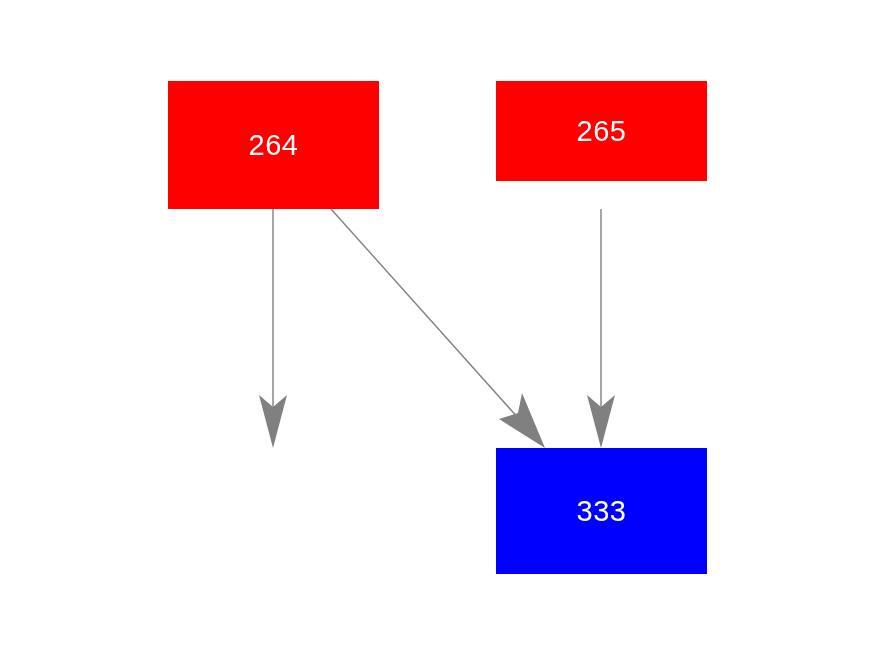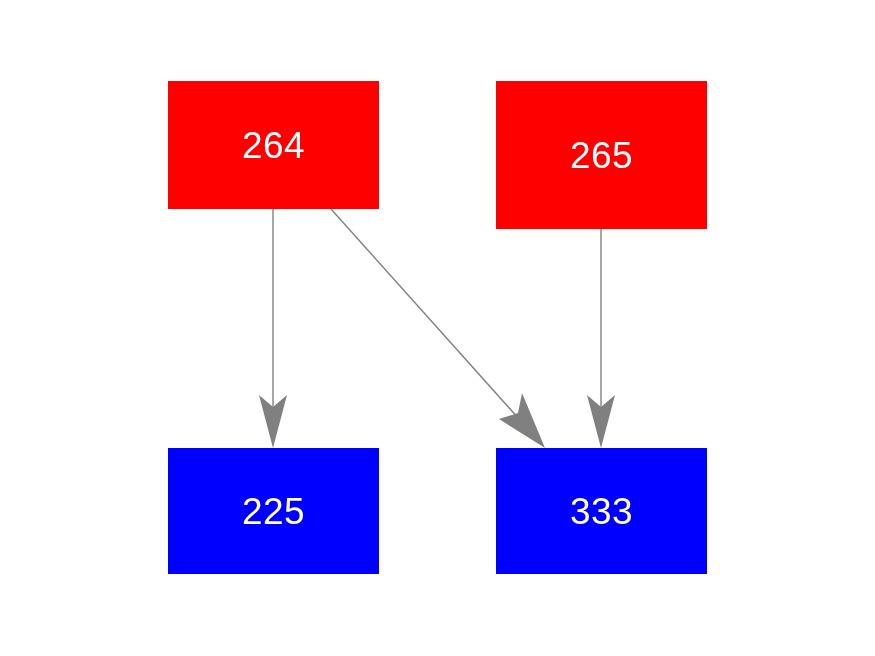--- a/index.html
+++ b/index.html
@@ -30,21 +30,21 @@
   .node {
     position: absolute;
     display: flex;
     align-items: center;
     justify-content: center;
     box-sizing: border-box;
   }
   .node-label {
     color: #ffffff;
     font-family: "Liberation Sans", sans-serif;
-    font-size: 37px;
+    font-size: 29px;
     line-height: 1;
     letter-spacing: 0.5px;
     white-space: nowrap;
     user-select: none;
   }
 </style>
 </head>
 <body>
 
 <div id="canvas">
@@ -64,25 +64,22 @@
     <g>
       <line x1="601" y1="209" x2="601" y2="443" stroke="#808080" stroke-width="1.4"></line>
       <polygon points="601,448 587,395 601,407 615,395" fill="#808080"></polygon>
     </g>
   </svg>
 
   <div class="node" style="left:168px; top:81px; width:211px; height:128px; background:#ff0000;">
     <span class="node-label">264</span>
   </div>
 
-  <div class="node" style="left:496px; top:81px; width:211px; height:148px; background:#ff0000;">
+  <div class="node" style="left:496px; top:81px; width:211px; height:100px; background:#ff0000;">
     <span class="node-label">265</span>
   </div>
 
-  <div class="node" style="left:168px; top:448px; width:211px; height:126px; background:#0000ff;">
-    <span class="node-label">225</span>
-  </div>
 
   <div class="node" style="left:496px; top:448px; width:211px; height:126px; background:#0000ff;">
     <span class="node-label">333</span>
   </div>
 
 </div>
 
 </body></html>

